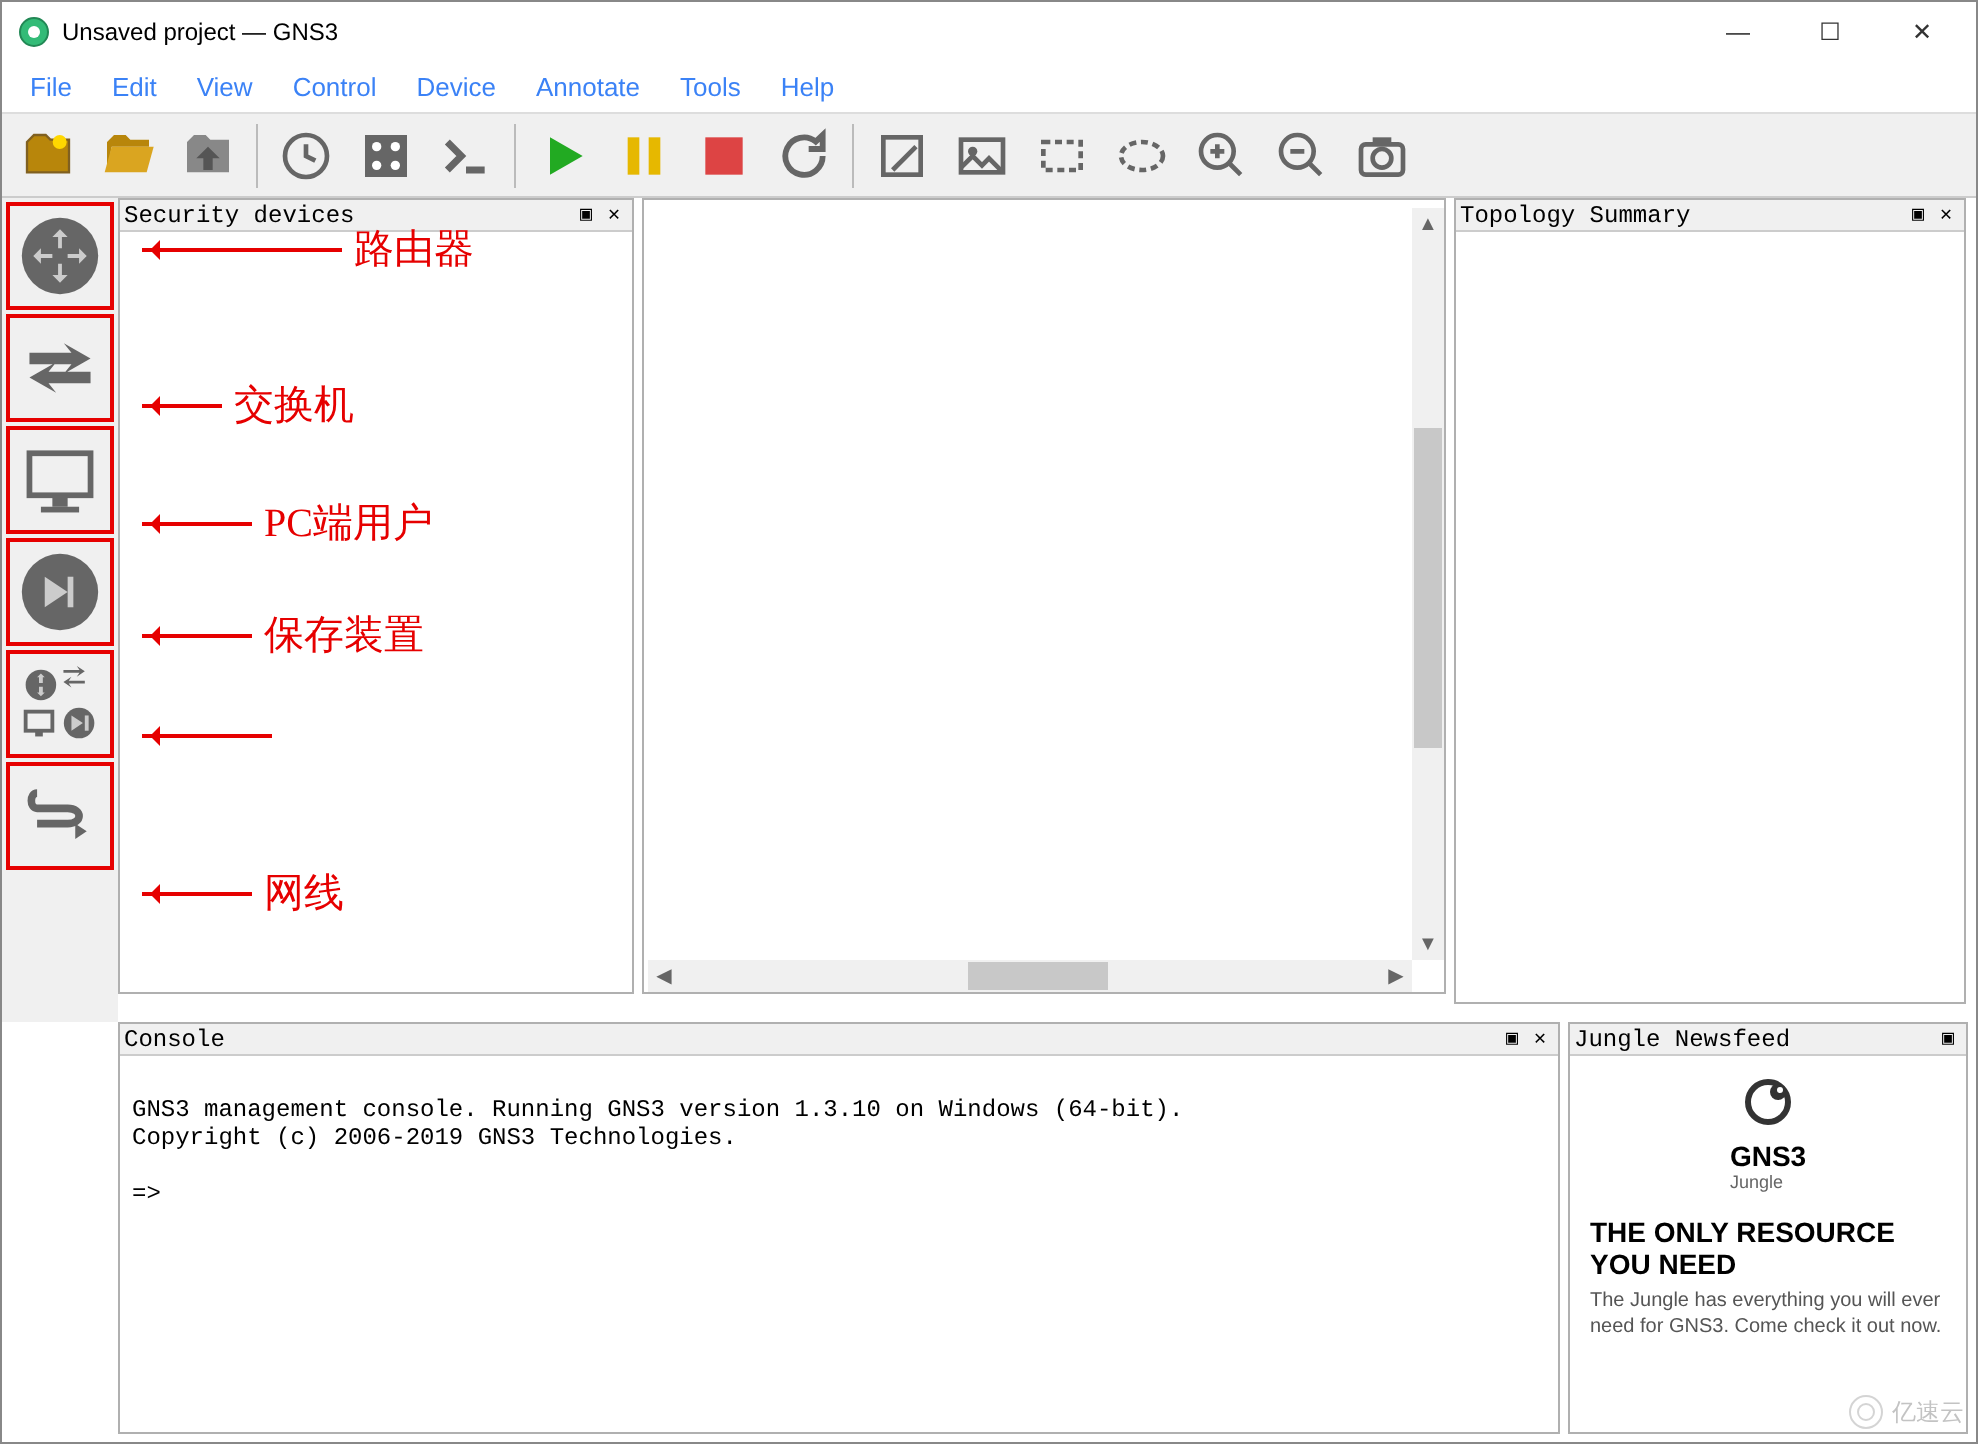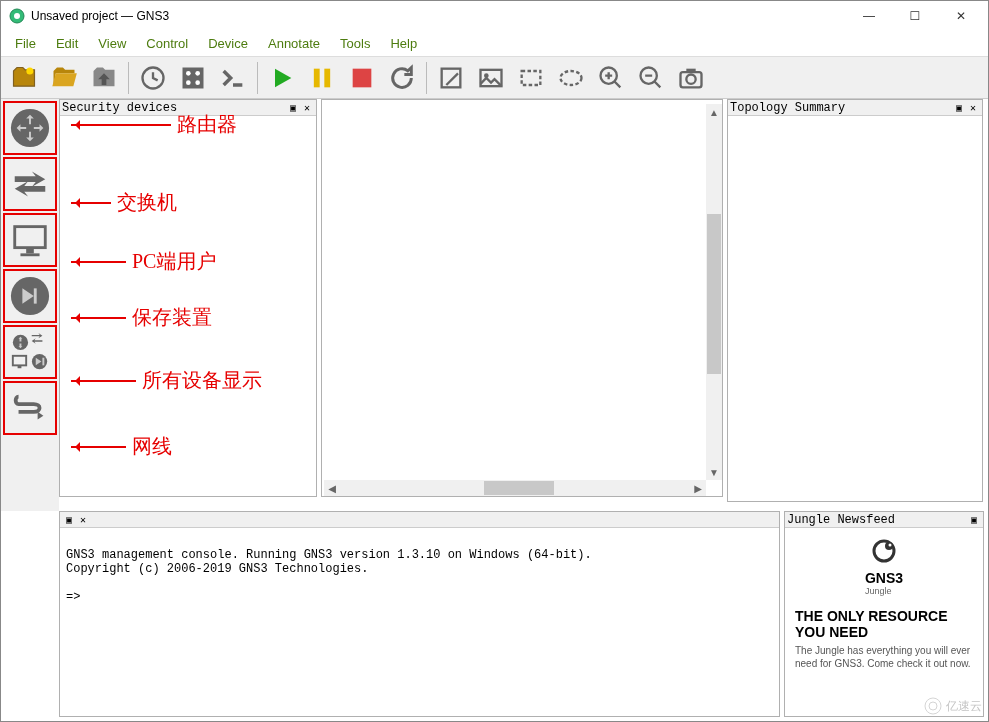--- a/index.html
+++ b/index.html
@@ -4,21 +4,21 @@
 <style>
 * { box-sizing: border-box; margin: 0; padding: 0; }
 body { font-family: "Segoe UI", Arial, sans-serif; font-size: 12px; background: #fff; width: 989px; height: 722px; overflow: hidden; position: relative; border: 1px solid #888; }
 
 .titlebar { height: 30px; display: flex; align-items: center; padding: 0 4px 0 8px; background: #fff; }
 .titlebar .app-icon { width: 16px; height: 16px; margin-right: 6px; }
 .titlebar .title { flex: 1; font-size: 12px; color: #000; }
 .titlebar .winbtn { width: 46px; height: 30px; display: flex; align-items: center; justify-content: center; color: #333; }
 
 .menubar { height: 26px; display: flex; align-items: center; padding: 0 4px; border-bottom: 1px solid #ddd; }
-.menubar .menuitem { padding: 3px 10px; font-size: 13px; color: #4d7c0f; }
+.menubar .menuitem { padding: 3px 10px; font-size: 13px; color: #3b82f6; }
 
 .toolbar { height: 42px; display: flex; align-items: center; padding: 0 4px; background: #f0f0f0; border-bottom: 1px solid #ccc; gap: 2px; }
 .toolbar .tbtn { width: 38px; height: 38px; display: flex; align-items: center; justify-content: center; }
 .toolbar .sep { width: 1px; height: 32px; background: #bbb; margin: 0 3px; }
 .toolbar svg { width: 28px; height: 28px; }
 
 .workarea { position: relative; height: 412px; display: flex; }
 .devicebar { width: 58px; background: #f0f0f0; display: flex; flex-direction: column; align-items: center; padding-top: 2px; gap: 2px; }
 .devicebar .dbtn { width: 54px; height: 54px; display: flex; align-items: center; justify-content: center; border: 2px solid #e60000; background: #f0f0f0; }
 .devicebar svg { width: 42px; height: 42px; }
@@ -269,20 +269,21 @@
       <span class="ptitle">Topology Summary</span>
       <span class="pbtn">▣</span>
       <span class="pbtn">✕</span>
     </div>
   </div>
 </div>
 
 <div class="bottom-area">
   <div class="panel console-panel">
     <div class="panel-header">
+      <span class="ptitle">Console</span>
       <span class="pbtn">▣</span>
       <span class="pbtn">✕</span>
     </div>
     <div class="console-body">
 <span>GNS3 management console. Running GNS3 version 1.3.10 on Windows (64-bit).</span>
 <span>Copyright (c) 2006-2019 GNS3 Technologies.</span>
 
 <span>=&gt;</span>
     </div>
   </div>
@@ -321,21 +322,20 @@
 <div class="annotation" style="top:247px; left:70px;">
   <span class="arrow-line" style="width:55px"></span>
   <span style="margin-left:6px">PC端用户</span>
 </div>
 <div class="annotation" style="top:303px; left:70px;">
   <span class="arrow-line" style="width:55px"></span>
   <span style="margin-left:6px">保存装置</span>
 </div>
 <div class="annotation" style="top:366px; left:70px;">
   <span class="arrow-line" style="width:65px"></span>
-  <span style="margin-left:6px">所有设备显示</span>
 </div>
 <div class="annotation" style="top:432px; left:70px;text-align:right;">
   <span class="arrow-line" style="width:55px"></span>
   <span style="margin-left:6px">网线</span>
 </div>
 
 <div class="watermark">
   <svg width="18" height="18" viewBox="0 0 18 18">
       <circle cx="9" cy="9" r="8" fill="none" stroke="#aaa"></circle>
       <path d="M5 9a4 4 0 0 1 8 0 4 4 0 0 1-8 0" fill="none" stroke="#aaa"></path>

